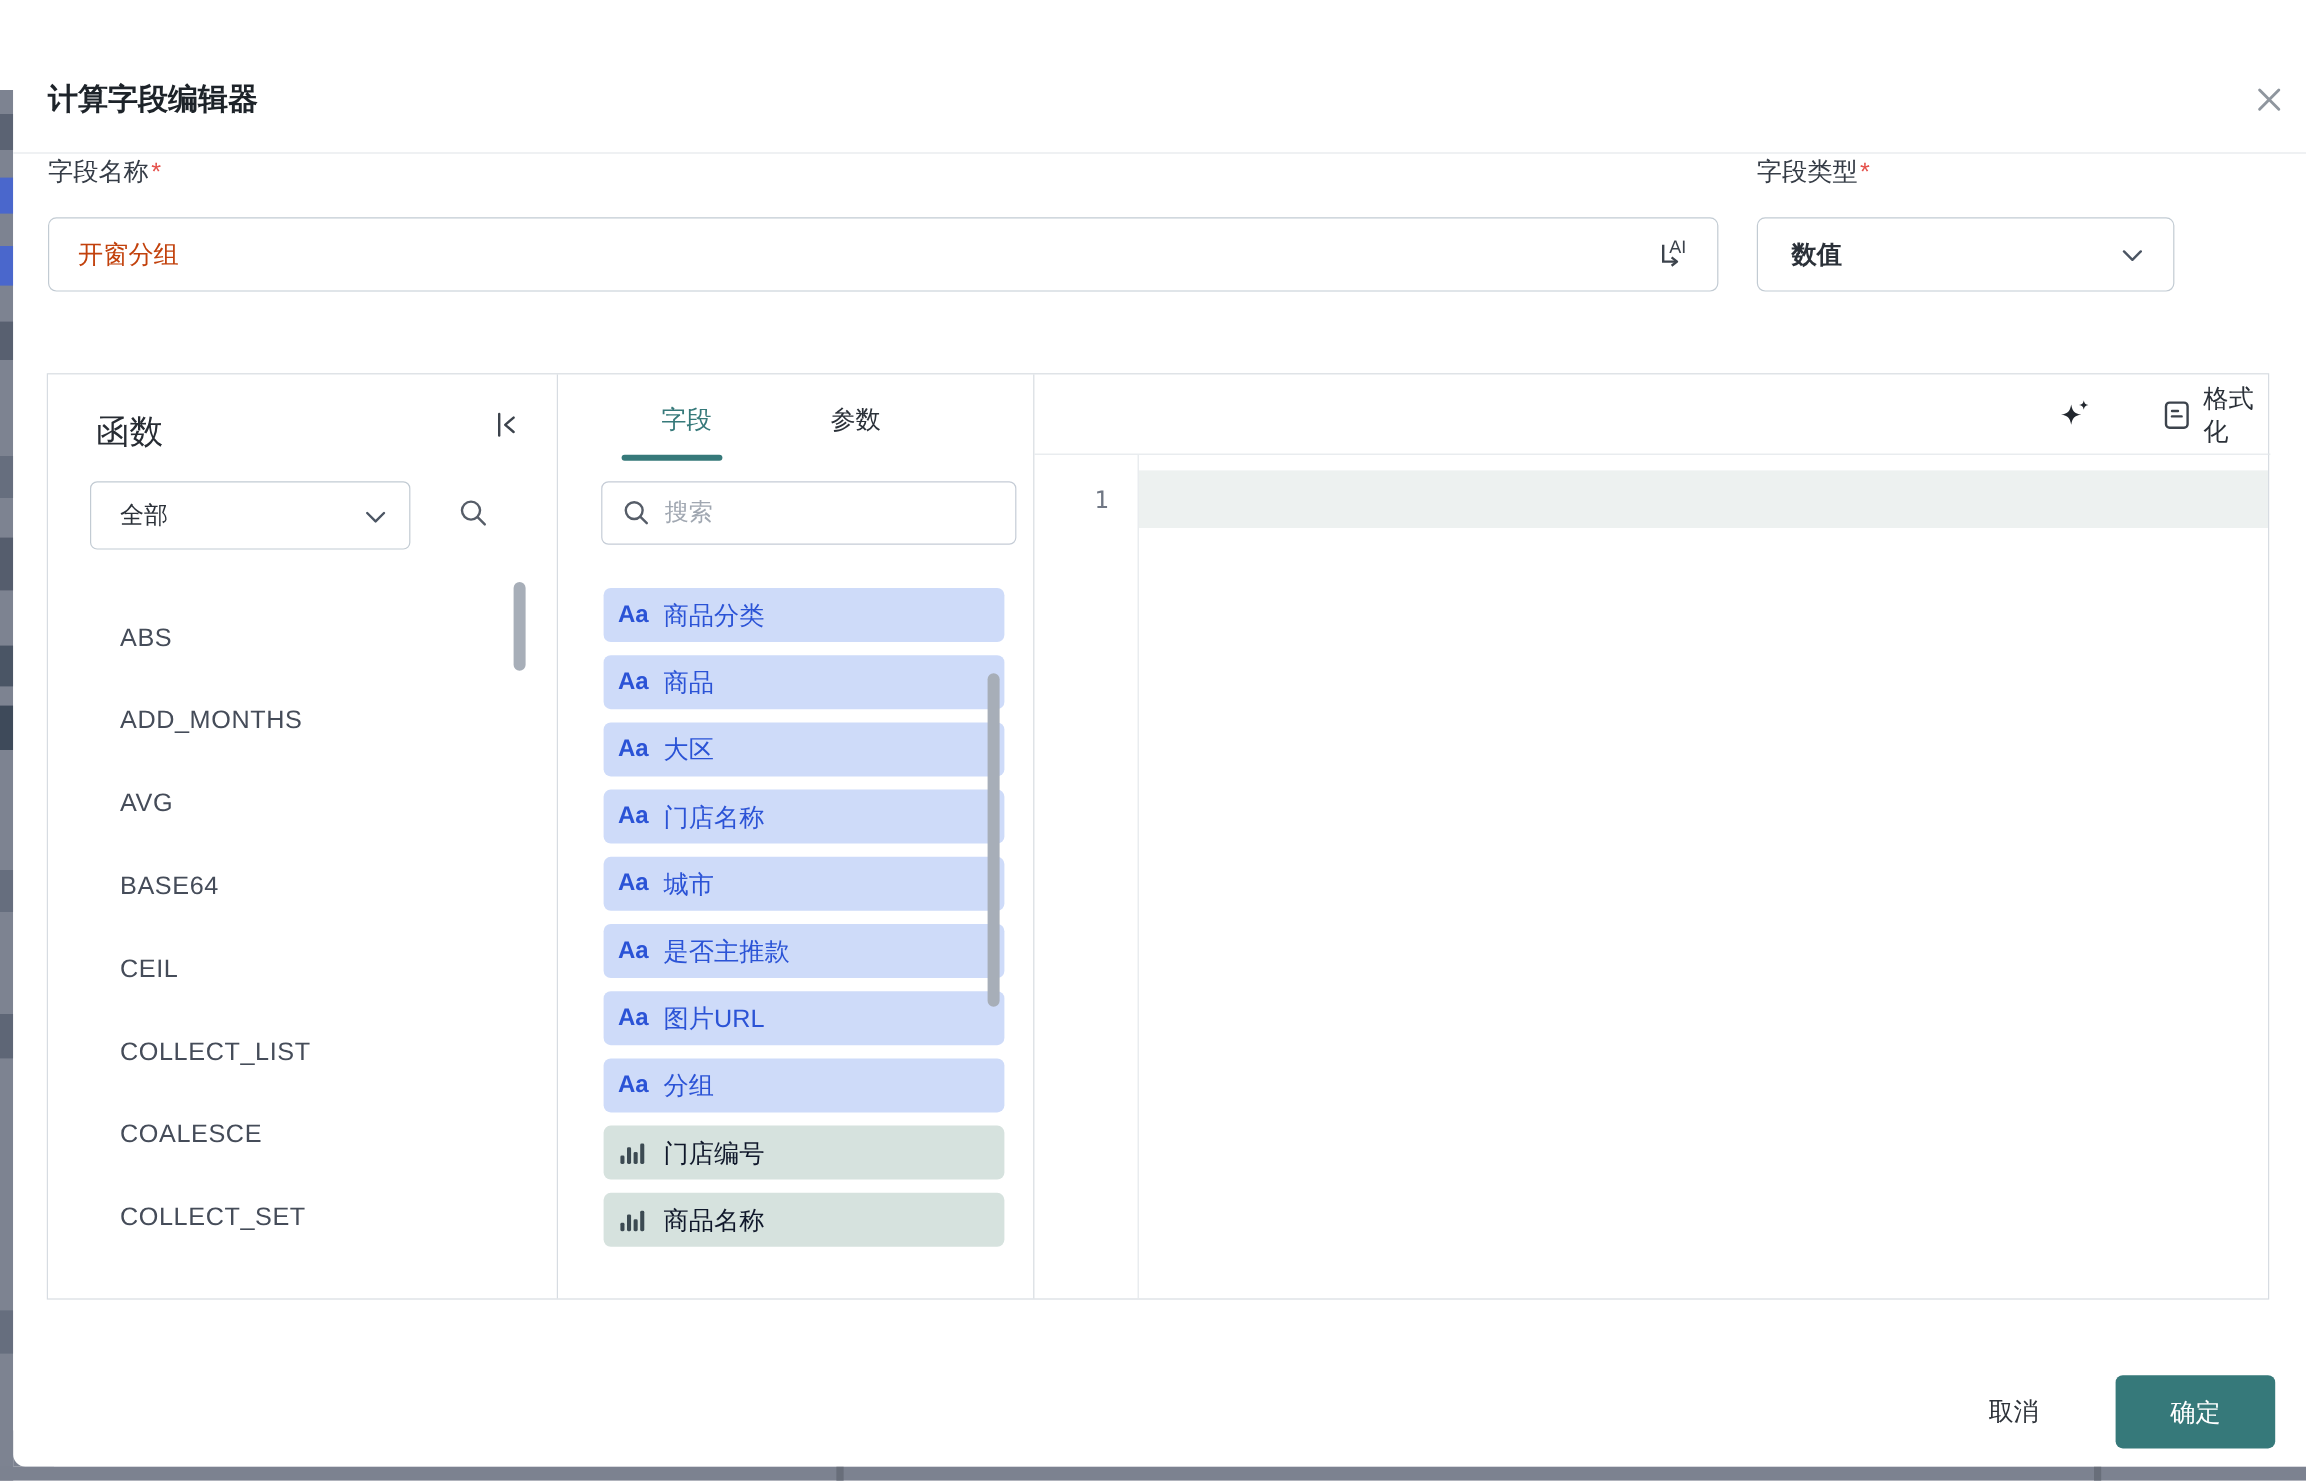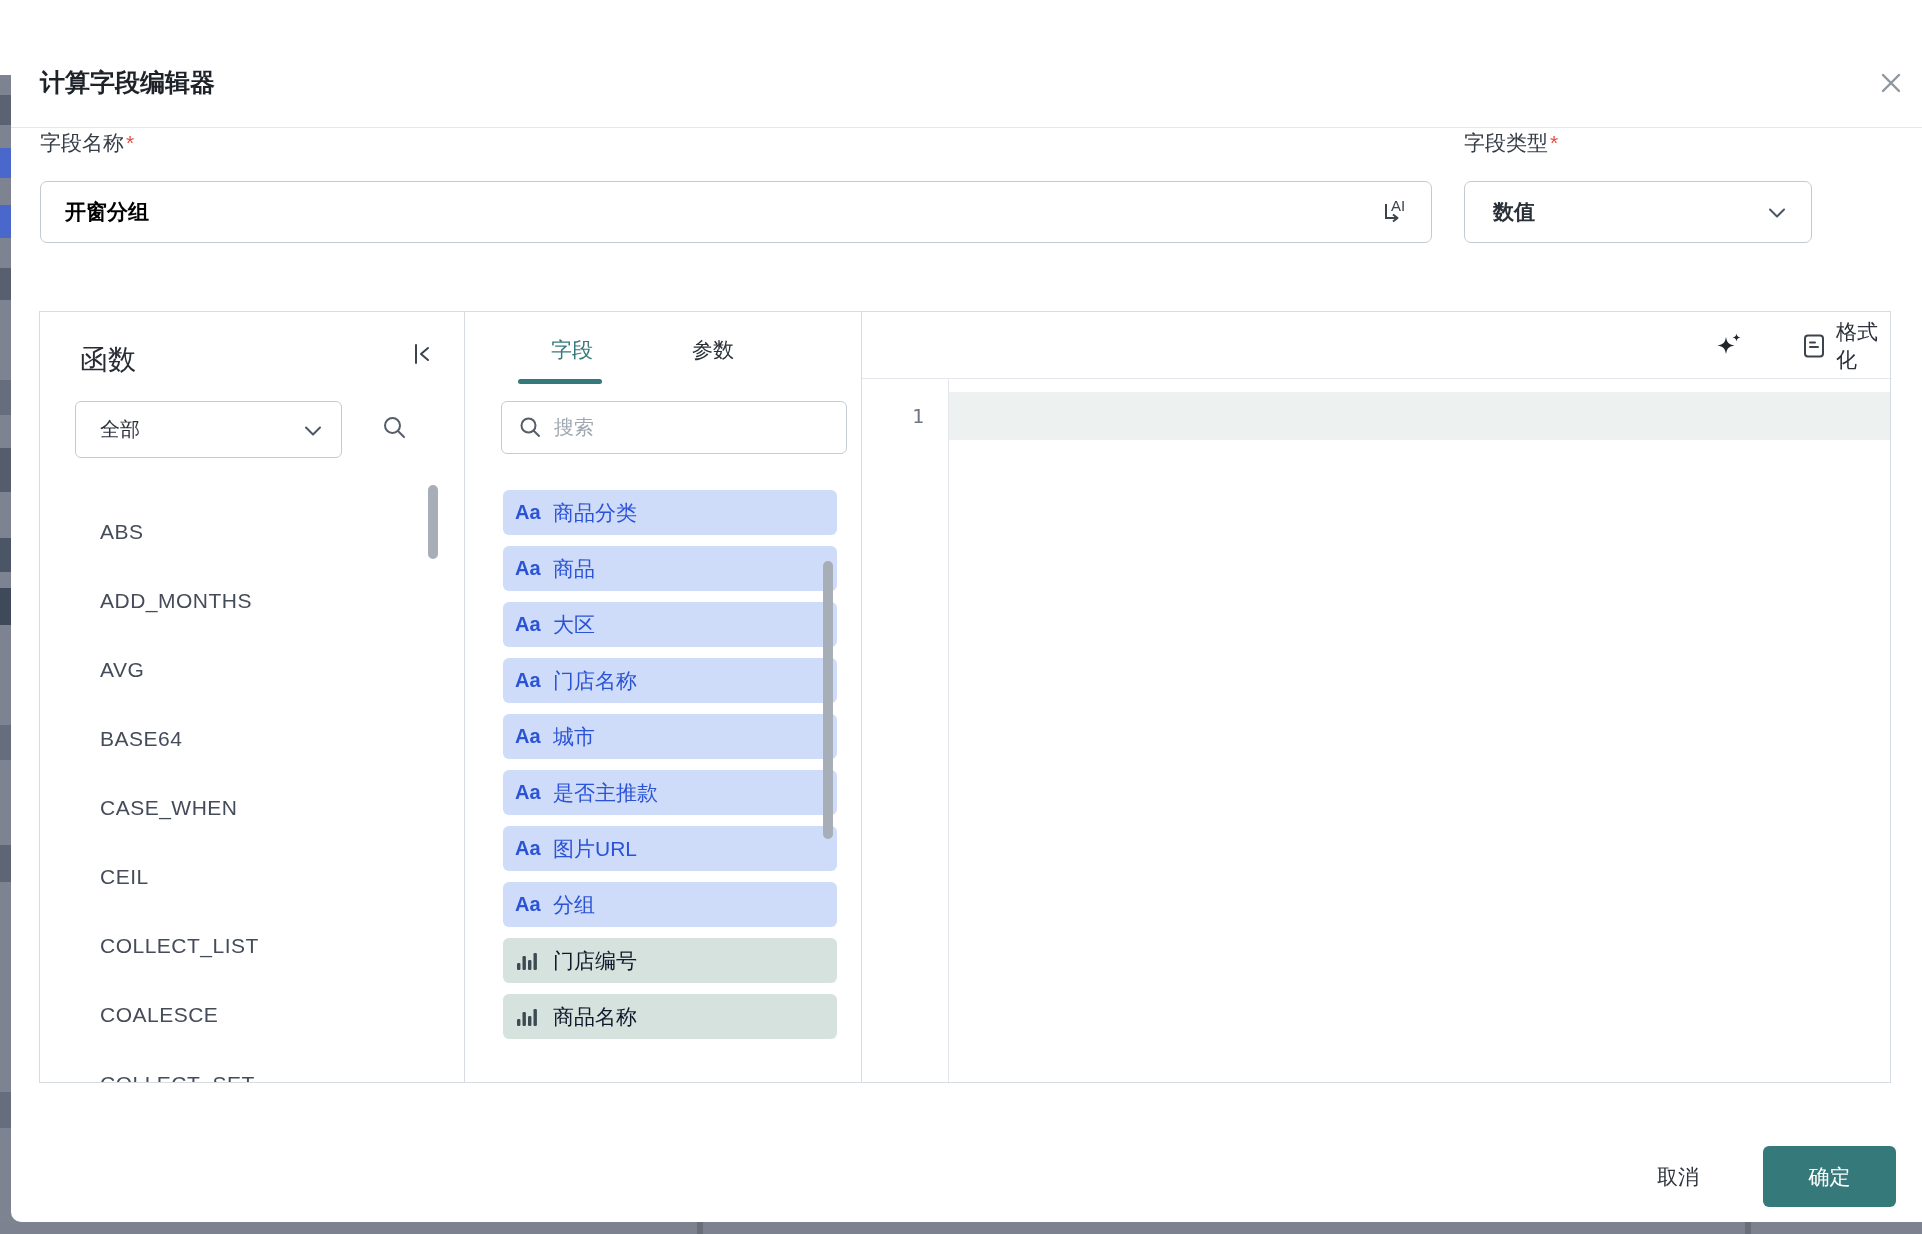--- a/index.html
+++ b/index.html
@@ -21,21 +21,21 @@
   .dialog{position:absolute;left:11px;top:0;width:1911px;height:1222px;background:#fff;border-radius:0 0 0 10px;z-index:2;}
 
   .dlg-header{position:absolute;left:0;top:0;width:100%;height:88px;border-bottom:1px solid var(--border2);margin-top:40px;}
   .dlg-title{position:absolute;left:29px;top:26px;font-size:25px;font-weight:bold;color:var(--ink);}
   .dlg-close{position:absolute;right:16px;top:28px;width:30px;height:30px;cursor:pointer;color:#8F969E;}
 
   .fld-label{position:absolute;top:129px;font-size:21px;color:var(--txt);}
   .req{color:var(--red);margin-left:2px;}
 
   .name-input-wrap{position:absolute;left:29px;top:181px;width:1392px;height:62px;}
-  .name-input{width:100%;height:100%;border:1px solid var(--inbrd);border-radius:7px;padding:0 64px 0 24px;font-size:21px;color:#000000;font-family:inherit;outline:none;font-weight:bold;}
+  .name-input{width:100%;height:100%;border:1px solid var(--inbrd);border-radius:7px;padding:0 64px 0 24px;font-size:21px;color:#c2410c;font-family:inherit;outline:none;}
   .ai-icon{position:absolute;right:22px;top:15px;width:32px;height:32px;color:#3C434C;}
 
   .type-select{position:absolute;left:1453px;top:181px;width:348px;height:62px;border:1px solid var(--inbrd);border-radius:7px;cursor:pointer;font-weight:bold;}
   .type-select .val{position:absolute;left:28px;top:16px;font-size:21px;color:#2B3139;}
   .chev{position:absolute;width:24px;height:24px;color:#4B5563;}
   .type-select .chev{right:22px;top:19px;}
 
   .workspace{position:absolute;left:28px;top:311px;width:1852px;height:772px;border:1px solid var(--border);}
 
   
@@ -171,21 +171,20 @@
         <svg viewBox="0 0 28 28" width="28" height="28">
           <circle cx="12.5" cy="12.5" r="7.5" fill="none" stroke="currentColor" stroke-width="2"></circle>
           <path d="M18 18 L24 24" stroke="currentColor" stroke-width="2" stroke-linecap="round"></path>
         </svg>
       </div>
       <ul class="fn-list">
           <li>ABS</li>
           <li>ADD_MONTHS</li>
           <li>AVG</li>
           <li>BASE64</li>
-          <li>CASE_WHEN</li>
           <li>CEIL</li>
           <li>COLLECT_LIST</li>
           <li>COALESCE</li>
           <li>COLLECT_SET</li>
         </ul>
       <div class="fn-scroll"></div>
     </div>
 
     <div class="fields-panel">
       <div class="tab active" style="left:86px;">字段</div>

